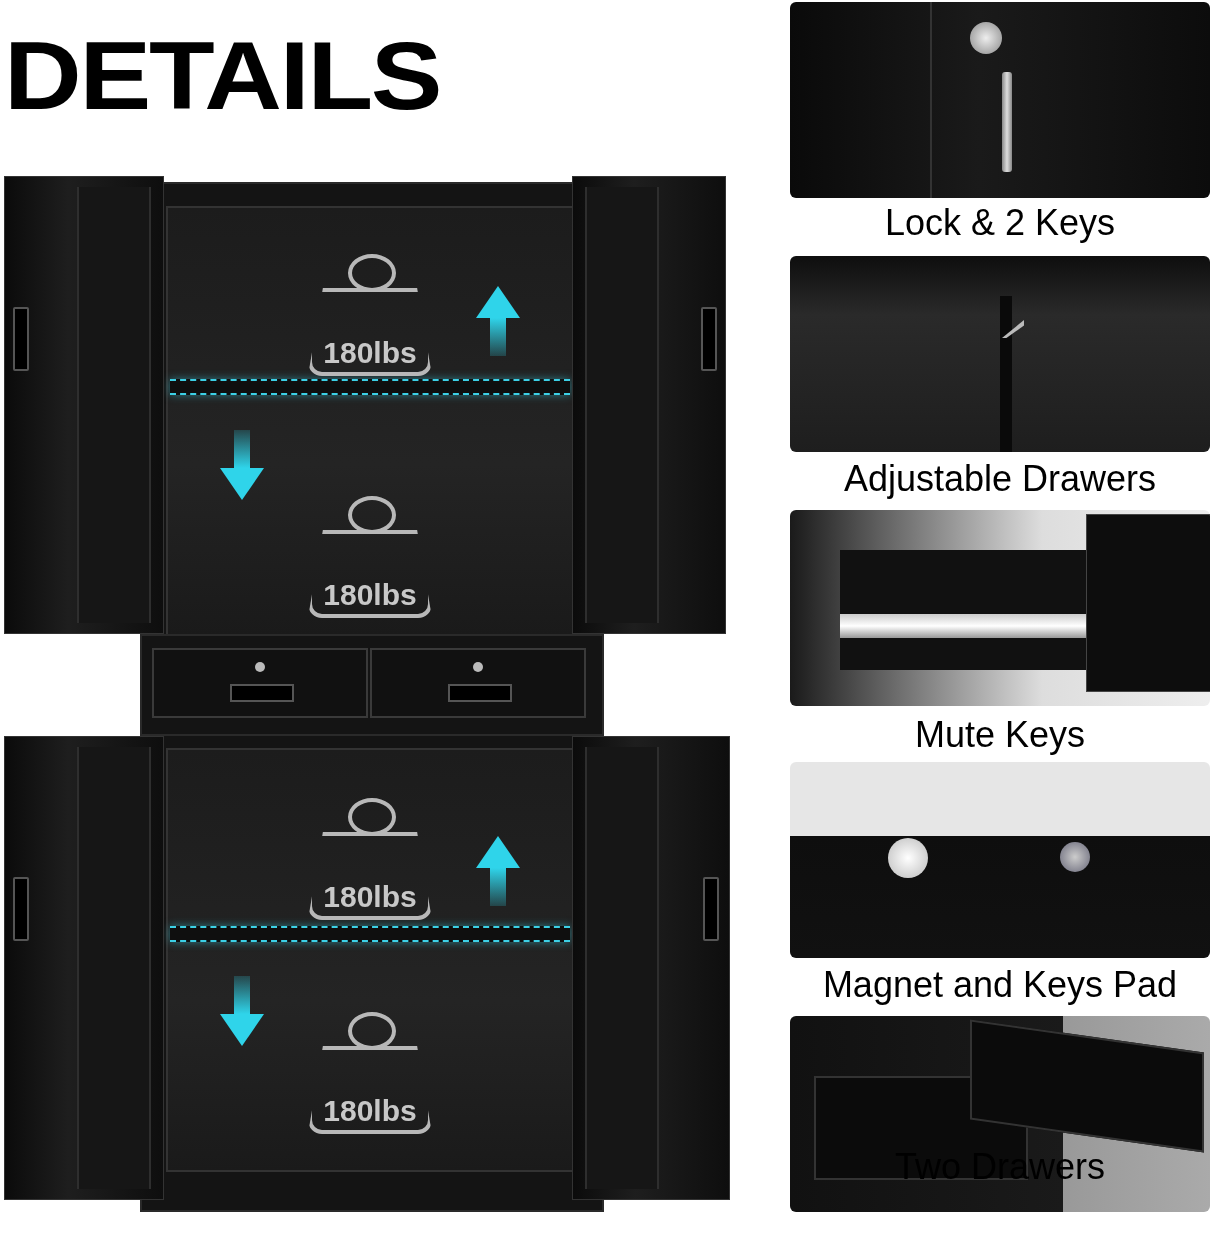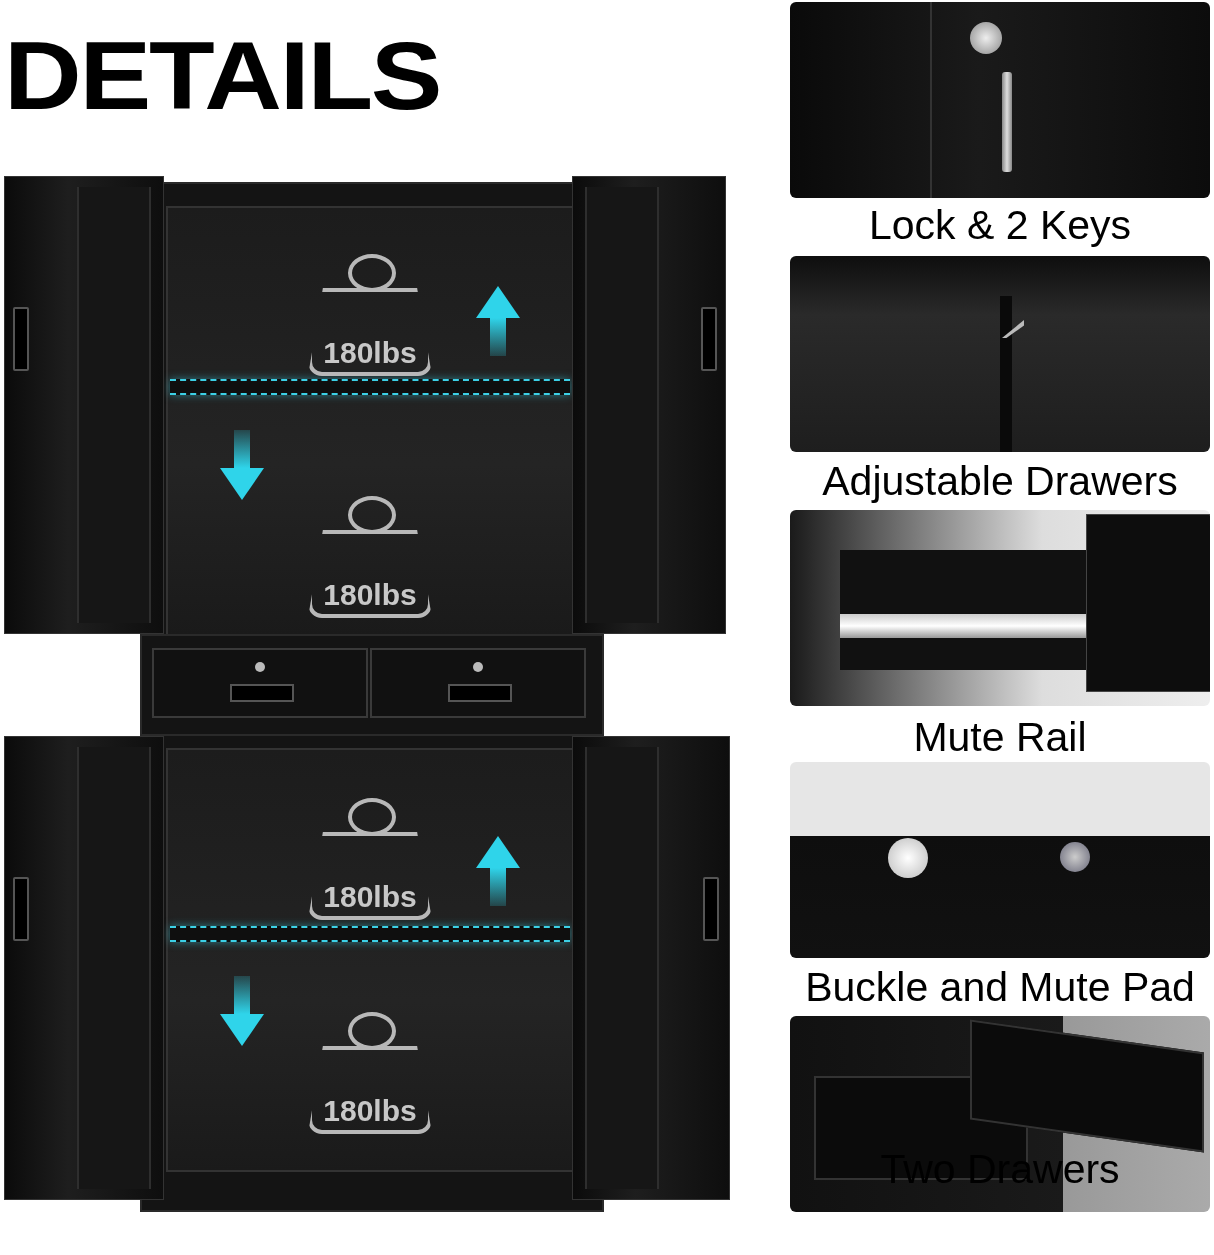--- a/index.html
+++ b/index.html
@@ -20,21 +20,21 @@
   .arrow .head{width:0;height:0;border-left:22px solid transparent;border-right:22px solid transparent;}
   .arrow .stem{width:16px;margin-left:14px;height:38px;}
   .arrow.up .head{border-bottom:32px solid #2fd4ea;}
   .arrow.up .stem{background:linear-gradient(180deg,#2fd4ea,rgba(47,212,234,0.2));}
   .arrow.down .stem{background:linear-gradient(0deg,#2fd4ea,rgba(47,212,234,0.2));}
   .arrow.down .head{border-top:32px solid #2fd4ea;}
   .drawer{position:absolute;top:648px;height:66px;background:#111;border:2px solid #3a3a3a;}
   .drawer .knob{position:absolute;left:50%;top:12px;width:10px;height:10px;margin-left:-5px;border-radius:50%;background:#bbb;}
   .drawer .pull{position:absolute;left:50%;top:34px;width:60px;height:14px;margin-left:-30px;background:#000;border:2px solid #555;}
   .panel{position:absolute;left:790px;width:420px;background:#161616;border-radius:6px;overflow:hidden;}
-  .caption{position:absolute;left:790px;width:420px;text-align:center;font-size:41px;color:#000;}
+  .caption{position:absolute;left:790px;width:420px;text-align:center;font-size:36px;color:#000;}
 </style>
 </head>
 <body>
 
 <div class="title">DETAILS</div>
 
 <div class="cab">
 
   <div class="carcass" style="top:6px;height:552px;"></div>
   <div class="interior" style="left:162px;top:30px;width:406px;height:426px;"></div>
@@ -120,25 +120,25 @@
   <div style="position:absolute;left:210px;top:40px;width:12px;height:156px;background:#0a0a0a;"></div>
   <div style="position:absolute;left:212px;top:64px;width:22px;height:18px;background:#bbb;clip-path:polygon(0 100%,100% 0,100% 30%,20% 100%);"></div>
 </div>
 <div class="caption" style="top:458px;">Adjustable Drawers</div>
 
 <div class="panel" style="top:510px;height:196px;background:linear-gradient(90deg,#1a1a1a,#ddd 60%,#eee);">
   <div style="position:absolute;left:50px;top:40px;width:260px;height:120px;background:#111;"></div>
   <div style="position:absolute;left:50px;top:104px;width:260px;height:24px;background:linear-gradient(180deg,#ccc,#fff,#999);"></div>
   <div style="position:absolute;left:296px;top:4px;width:124px;height:176px;background:#0d0d0d;border:1px solid #444;"></div>
 </div>
-<div class="caption" style="top:714px;">Mute Rail</div>
+<div class="caption" style="top:714px;">Mute Keys</div>
 
 <div class="panel" style="top:762px;height:196px;background:linear-gradient(180deg,#e6e6e6 0,#e6e6e6 38%,#0e0e0e 38%,#111 100%);">
   <div style="position:absolute;left:98px;top:76px;width:40px;height:40px;border-radius:50%;background:radial-gradient(#fff,#bbb);"></div>
   <div style="position:absolute;left:270px;top:80px;width:30px;height:30px;border-radius:50%;background:radial-gradient(#ccc,#667);"></div>
 </div>
-<div class="caption" style="top:964px;">Buckle and Mute Pad</div>
+<div class="caption" style="top:964px;">Magnet and Keys Pad</div>
 
 <div class="panel" style="top:1016px;height:196px;background:linear-gradient(90deg,#111 0,#1a1a1a 65%,#999 65%,#aaa 100%);">
   <div style="position:absolute;left:24px;top:60px;width:210px;height:100px;background:#0b0b0b;border:2px solid #333;"></div>
   <div style="position:absolute;left:180px;top:20px;width:230px;height:96px;background:#0b0b0b;border:2px solid #333;transform:skewY(8deg);"></div>
 </div>
 <div class="caption" style="top:1146px;">Two Drawers</div>
 
 </body></html>

